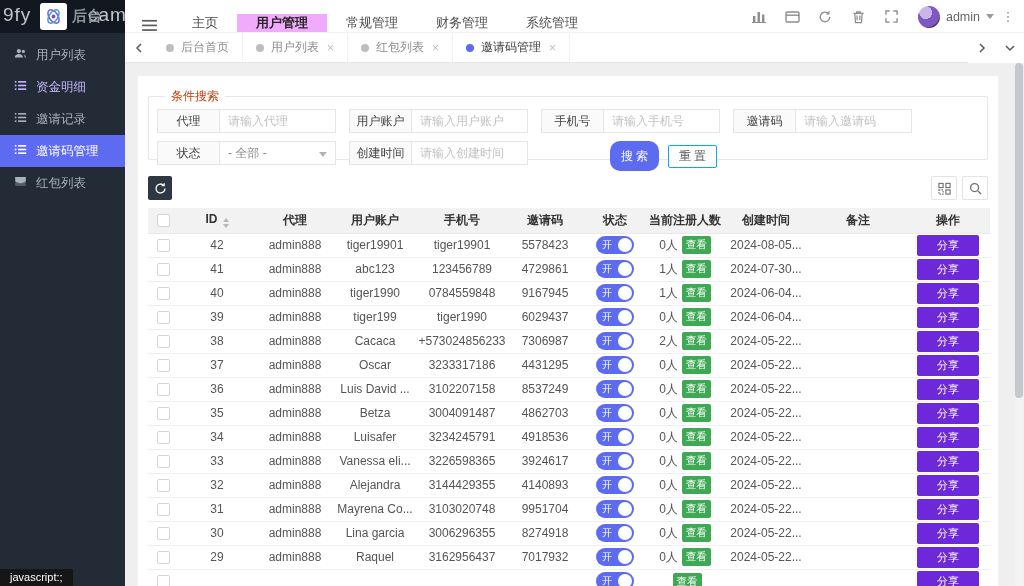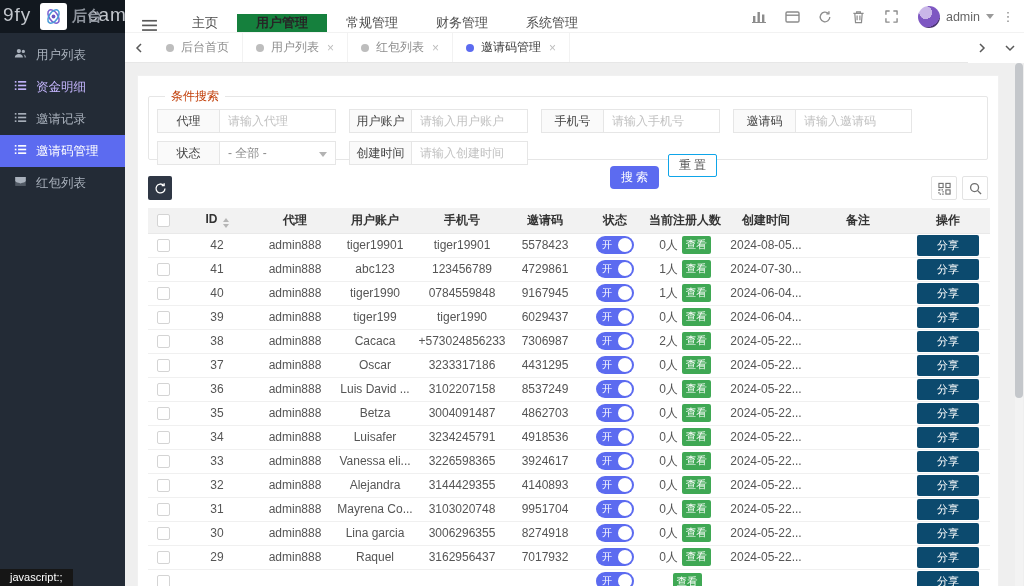--- a/index.html
+++ b/index.html
@@ -23,21 +23,21 @@
   .menu-item.emphasis { color:#c4b5fd; }
   .menu-item.active { background:#5c6bf0; color:#fff; }
 
   
   .main { position:absolute; left:125px; top:0; width:899px; height:586px; }
   .navbar { position:relative; height:33px; background:#fff; border-bottom:1px solid #f2f2f2;
     display:flex; align-items:flex-end; }
   .nav-toggle { width:48px; display:flex; align-items:center; justify-content:center; color:#595959; cursor:pointer; }
   .top-menu { display:flex; }
   .top-item { padding:0 19px; display:flex; align-items:center; font-size:13px; color:#4d4d4d; cursor:pointer; }
-  .top-item.active { background:#15803d; font-weight:bold; color:#262626; }
+  .top-item.active { background:#f0abfc; font-weight:bold; color:#262626; }
   .nav-right { position:absolute; right:6px; top:0; height:33px; display:flex; align-items:center; }
   .nav-icon { width:33px; display:flex; align-items:center; justify-content:center; color:#8c8c8c; cursor:pointer; }
   .admin-wrap { display:flex; align-items:center; gap:6px; margin:0 4px 0 10px; cursor:pointer; }
   .avatar { width:22px; height:22px; border-radius:50%;
     background:radial-gradient(circle at 35% 30%, #c9b6e8 0 30%, #7e57c2 31% 70%, #4a3570 71%); }
   .admin-name { font-size:12.5px; color:#666; }
   .caret-down { width:0; height:0; border-left:4px solid transparent; border-right:4px solid transparent;
     border-top:5px solid #9a9a9a; }
   .kebab { width:20px; text-align:center; color:#8c8c8c; font-size:13px; cursor:pointer; }
 
@@ -67,23 +67,23 @@
   .f-group { display:flex; margin-right:13px; }
   .f-label { width:62px; height:24px; background:#fafafa; border:1px solid #e6e6e6; border-right:none;
     display:flex; align-items:center; justify-content:center; font-size:12px; color:#444; }
   .f-input { width:117px; height:24px; border:1px solid #e6e6e6; font-size:12px; padding:0 8px;
     color:#000000; outline:none; font-family:inherit; }
   .f-input::placeholder { color:#c2c2c2; }
   .f-select { width:117px; height:24px; border:1px solid #e6e6e6; display:flex; align-items:center;
     padding:0 8px; font-size:12px; color:#8a8a8a; position:relative; cursor:pointer; background:#fff; }
   .f-select .sel-caret { position:absolute; right:8px; top:10px; width:0; height:0;
     border-left:4px solid transparent; border-right:4px solid transparent; border-top:5px solid #b3b3b3; }
-  .btn-search { margin-left:69px; height:23px; align-self:center; background:#5c6bf0; color:#fff;
-    border:none; font-size:12px; letter-spacing:3px; padding:0 8px 0 11px; border-radius:4px;
-    cursor:pointer; font-family:inherit;margin-top:25px; }
+  .btn-search { margin-left:69px; height:30px; align-self:center; background:#5c6bf0; color:#fff;
+    border:none; font-size:12px; letter-spacing:3px; padding:0 8px 0 11px; border-radius:10px;
+    cursor:pointer; font-family:inherit; }
   .btn-reset { margin-left:9px; height:23px; align-self:center; background:#fff; color:#555;
     border:1px solid #0ea5e9; font-size:12px; letter-spacing:3px; padding:0 7px 0 10px; border-radius:2px;
     cursor:pointer; font-family:inherit; }
 
   .toolbar { position:relative; margin:16px 10px 0; height:24px; }
   .btn-refresh { position:absolute; left:0; top:0; width:24px; height:24px; background:#2f3745;
     border-radius:2px; color:#fff; display:flex; align-items:center; justify-content:center; cursor:pointer; }
   .toolbar-right { position:absolute; right:0; top:0; display:flex; gap:5px; }
   .tool-box { width:26px; height:24px; border:1px solid #e3e3e3; border-radius:2px; background:#fff;
     display:flex; align-items:center; justify-content:center; color:#6f6f6f; cursor:pointer; }
@@ -100,21 +100,21 @@
   .sort i { display:block; width:0; height:0; border-left:3.5px solid transparent; border-right:3.5px solid transparent; }
   .sort .up { border-bottom:4px solid #b6b6b6; }
   .sort .down { border-top:4px solid #b6b6b6; }
 
   .toggle { position:relative; width:38px; height:18px; background:#5c6bf0; border-radius:9px;
     display:inline-flex; align-items:center; color:#fff; font-size:10px; padding-left:6px; cursor:pointer; }
   .toggle .knob { position:absolute; right:2px; top:2px; width:14px; height:14px; background:#fff; border-radius:50%; }
   .count-wrap { display:inline-flex; align-items:center; gap:4px; }
   .btn-view { background:#3fa854; color:#fff; font-size:10.5px; padding:2px 4px; border-radius:2px;
     border:none; cursor:pointer; font-family:inherit; }
-  .btn-share { background:#0c4a6e; color:#fff; font-size:11px; padding:3px 20px; border-radius:2px;
+  .btn-share { background:#6d28d9; color:#fff; font-size:11px; padding:3px 20px; border-radius:2px;
     border:none; cursor:pointer; font-family:inherit; }
 
   
   .scrollbar { position:absolute; right:1px; top:63px; width:8px; height:523px; background:#f3f3f3; z-index:7; }
   .scroll-thumb { width:8px; height:335px; background:#c4c7cb; border-radius:4px; cursor:pointer; }
 
   .status-tip { position:absolute; left:0; bottom:0; background:#161616; color:#fff; font-size:11px;
     padding:2px 10px 3px; z-index:9; }
 </style>
 </head>

